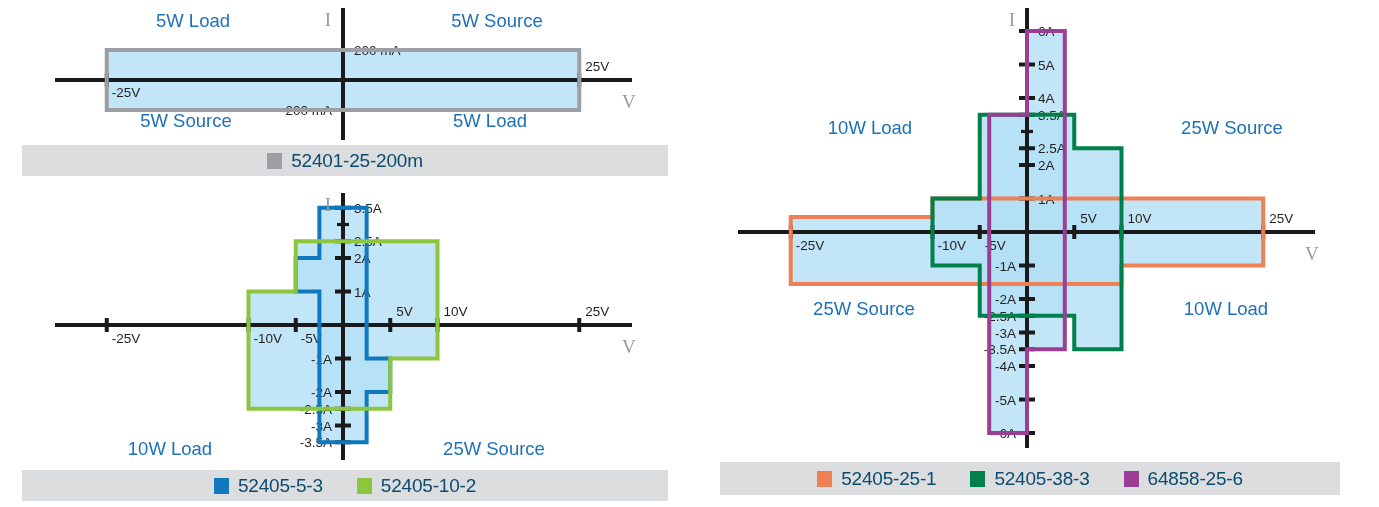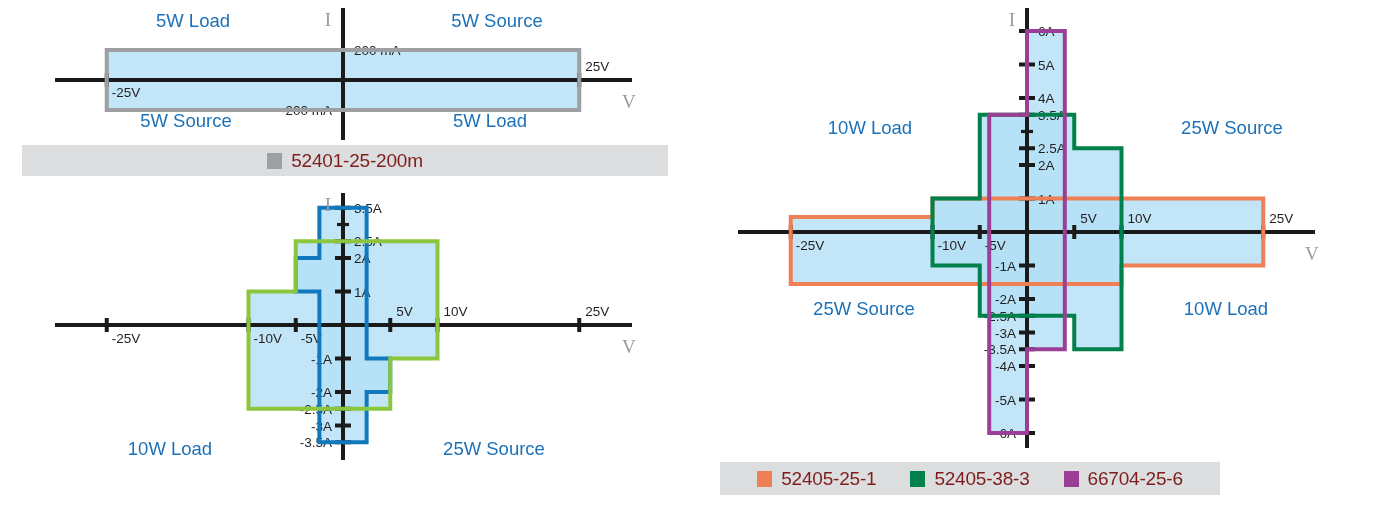--- a/index.html
+++ b/index.html
@@ -39,21 +39,21 @@
     align-items: center;
     gap: 9px;
   }
   .legend-swatch {
     width: 15px;
     height: 16px;
     display: inline-block;
   }
   .legend-label {
     font-size: 19px;
-    color: #7f1d1d;
+    color: #0c4a6e;
     letter-spacing: -0.2px;
     white-space: nowrap;
   }
 
   svg { display: block; }
 
   .axis-line { stroke: #1a1a1a; stroke-width: 4; }
   .tick { stroke: #1a1a1a; stroke-width: 4; }
   .tick-minor { stroke: #1a1a1a; stroke-width: 3.2; }
 
@@ -150,20 +150,30 @@
           <polygon points="319.375,22.75 366.625,22.75 366.625,173.5 390.25,173.5 390.25,207 366.625,207 366.625,257.25 319.375,257.25 319.375,106.5 295.75,106.5 295.75,73 319.375,73" stroke="#1278be" class="region-stroke"></polygon>
           <polygon points="295.75,56.25 437.5,56.25 437.5,173.5 390.25,173.5 390.25,223.75 248.5,223.75 248.5,106.5 295.75,106.5" stroke="#8cc63f" class="region-stroke"></polygon>
           <text x="331" y="26" text-anchor="end" class="axis-letter">I</text>
           <text x="622" y="168" text-anchor="start" class="axis-letter">V</text>
           <text x="170" y="270" text-anchor="middle" class="quadrant-label">10W Load</text>
           <text x="494" y="270" text-anchor="middle" class="quadrant-label">25W Source</text>
           <text x="179" y="396" text-anchor="middle" class="quadrant-label">25W Source</text>
           <text x="489" y="396" text-anchor="middle" class="quadrant-label">10W Load</text>
         </svg>
     </div>
+    <div class="legend-bar" id="legend-1" style="left:22px; top:470px; width:646px; height:31px;">
+        <div class="legend-entry">
+          <span class="legend-swatch" style="background: rgb(18, 120, 190);"></span>
+          <span class="legend-label">52405-5-3</span>
+        </div>
+        <div class="legend-entry">
+          <span class="legend-swatch" style="background: rgb(140, 198, 63);"></span>
+          <span class="legend-label">52405-10-2</span>
+        </div>
+      </div>
   </div>
 
   <div class="panel" id="panel-right">
     <div class="chart-block" style="position:absolute; left:0; top:0; width:689px; height:455px;">
       <svg id="svg-chart-2" width="689" height="455">
           <polygon points="242.5,198.5 573.25,198.5 573.25,265.5 431.5,265.5 431.5,283.925 100.75000000000003,283.925 100.75000000000003,216.925 242.5,216.925" class="region-fill"></polygon>
           <polygon points="289.75,114.75 384.25,114.75 384.25,148.25 431.5,148.25 431.5,198.5 431.5,265.5 431.5,349.25 384.25,349.25 384.25,315.75 289.75,315.75 289.75,265.5 242.5,265.5 242.5,198.5 289.75,198.5" class="region-fill"></polygon>
           <polygon points="337,31 374.8,31 374.8,114.75 374.8,349.25 337,349.25 337,433 299.2,433 299.2,349.25 299.2,114.75 337,114.75" class="region-fill"></polygon>
           <line x1="48" y1="232" x2="625" y2="232" class="axis-line"></line>
           <line x1="337" y1="8" x2="337" y2="448" class="axis-line"></line>
@@ -214,29 +224,29 @@
           <polygon points="289.75,114.75 384.25,114.75 384.25,148.25 431.5,148.25 431.5,198.5 431.5,265.5 431.5,349.25 384.25,349.25 384.25,315.75 289.75,315.75 289.75,265.5 242.5,265.5 242.5,198.5 289.75,198.5" stroke="#00804a" class="region-stroke"></polygon>
           <polygon points="337,31 374.8,31 374.8,114.75 374.8,349.25 337,349.25 337,433 299.2,433 299.2,349.25 299.2,114.75 337,114.75" stroke="#9b3f96" class="region-stroke"></polygon>
           <text x="325" y="26" text-anchor="end" class="axis-letter">I</text>
           <text x="615" y="260" text-anchor="start" class="axis-letter">V</text>
           <text x="180" y="134" text-anchor="middle" class="quadrant-label">10W Load</text>
           <text x="542" y="134" text-anchor="middle" class="quadrant-label">25W Source</text>
           <text x="174" y="315" text-anchor="middle" class="quadrant-label">25W Source</text>
           <text x="536" y="315" text-anchor="middle" class="quadrant-label">10W Load</text>
         </svg>
     </div>
-    <div class="legend-bar" id="legend-2" style="left:30px; top:462px; width:500px; height:33px;">
+    <div class="legend-bar" id="legend-2" style="left:30px; top:462px; width:620px; height:33px;">
         <div class="legend-entry">
           <span class="legend-swatch" style="background: rgb(239, 128, 85);"></span>
           <span class="legend-label">52405-25-1</span>
         </div>
         <div class="legend-entry">
           <span class="legend-swatch" style="background: rgb(0, 128, 74);"></span>
           <span class="legend-label">52405-38-3</span>
         </div>
         <div class="legend-entry">
           <span class="legend-swatch" style="background: rgb(155, 63, 150);"></span>
-          <span class="legend-label">66704-25-6</span>
+          <span class="legend-label">64858-25-6</span>
         </div>
       </div>
   </div>
 
 </div>
 
 </body></html>

